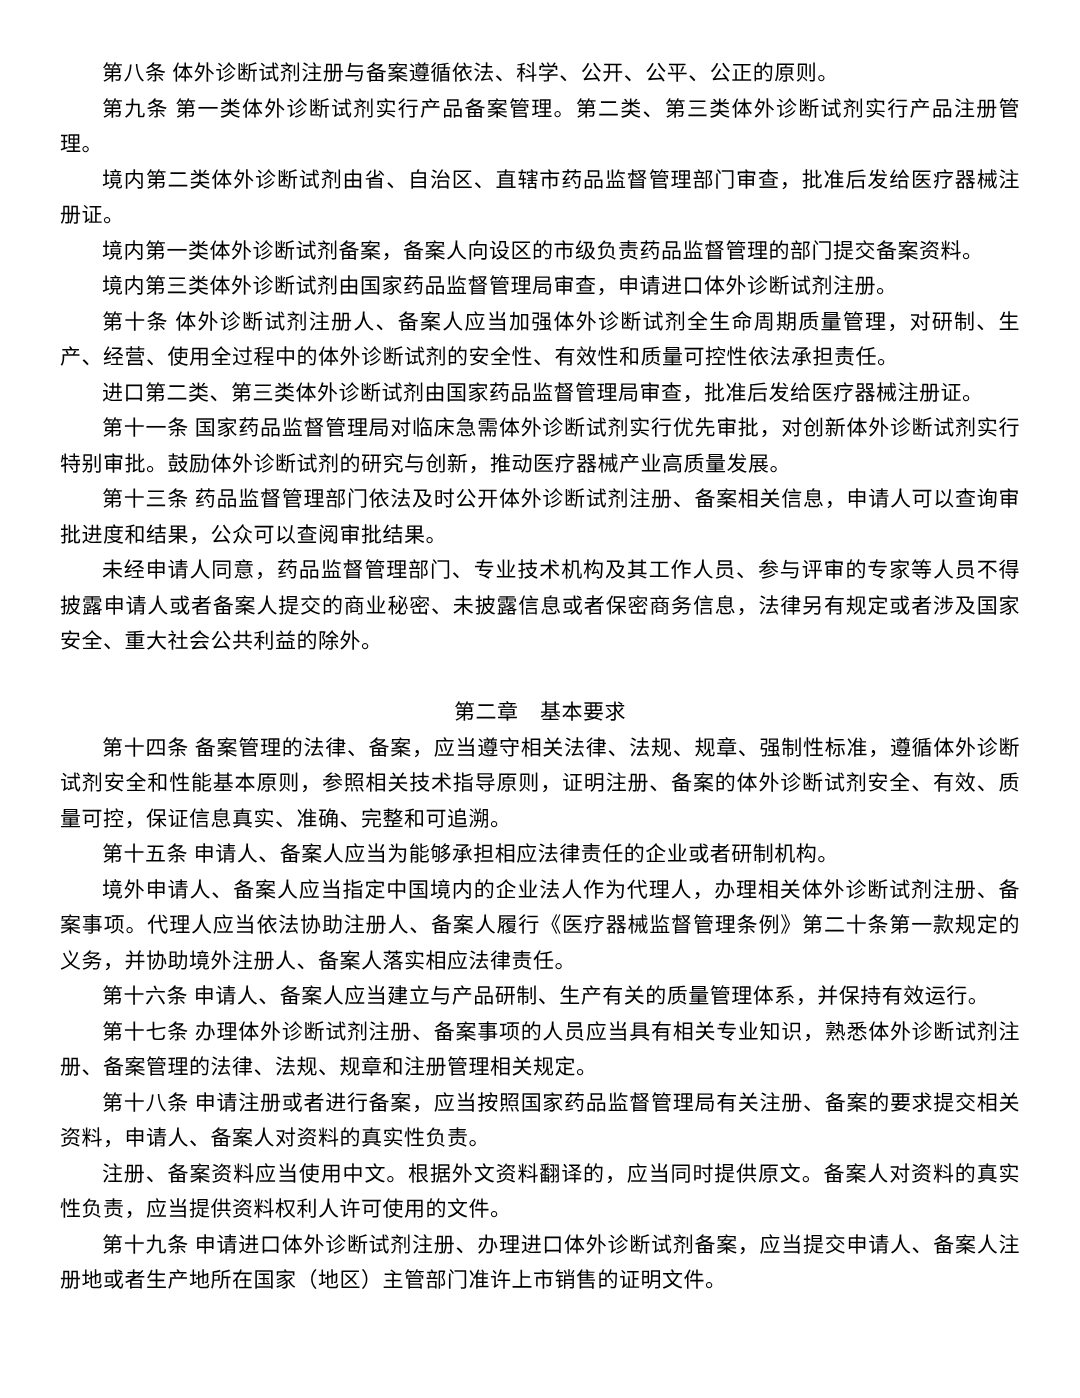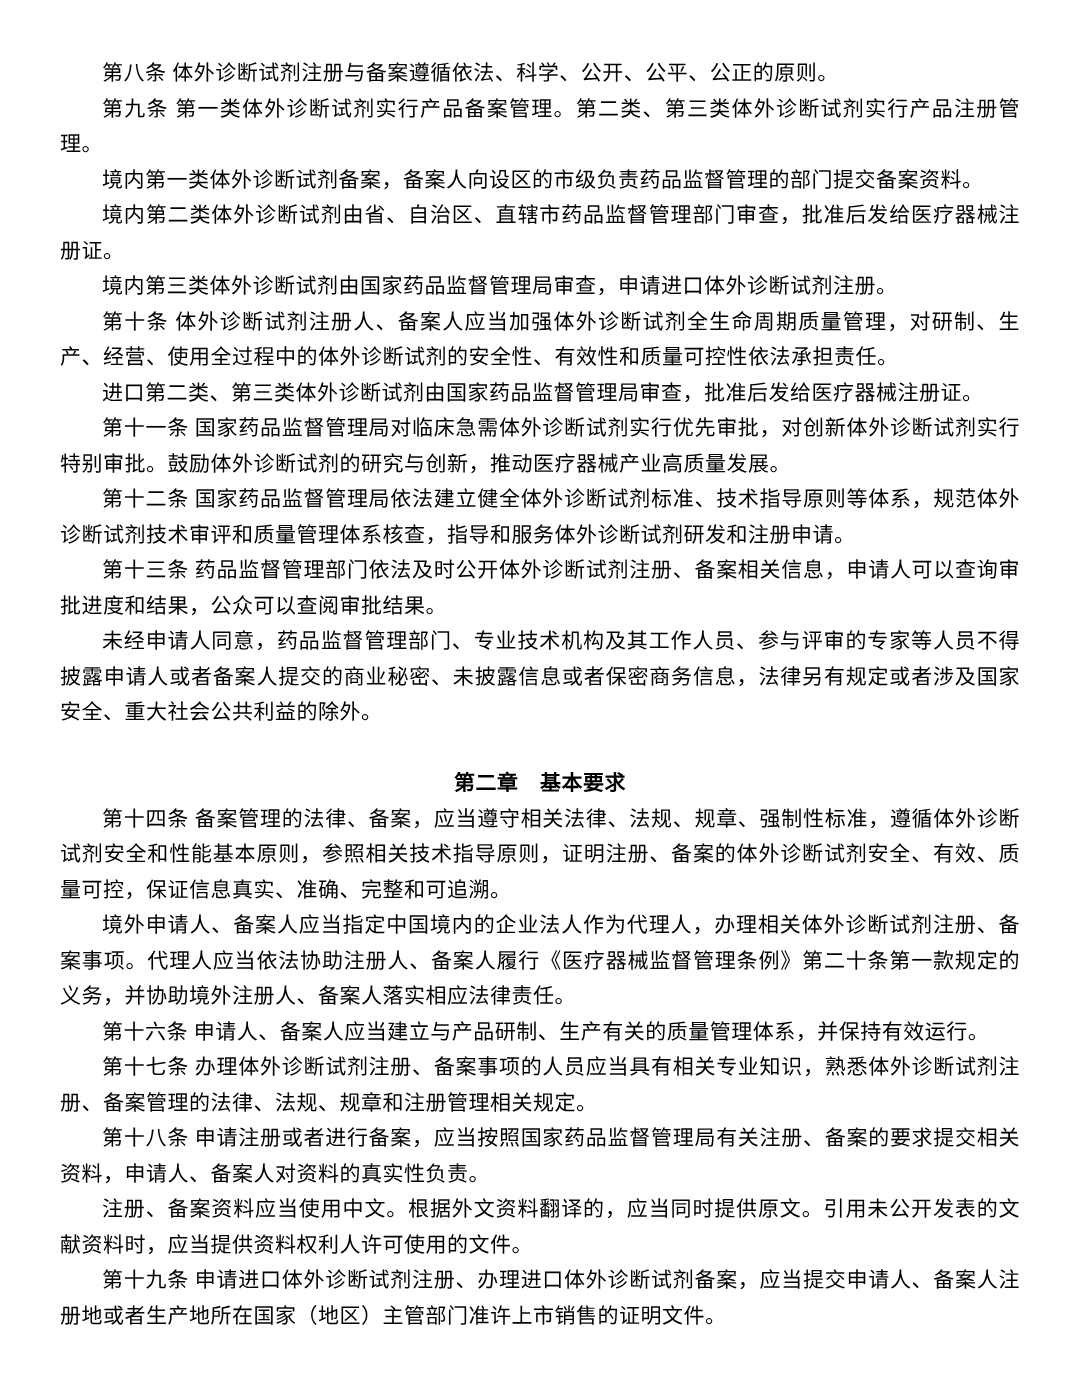--- a/index.html
+++ b/index.html
@@ -34,41 +34,40 @@
     word-break: break-all;
   }
   .chapter {
     margin: 35.5px 0 0 0;
     padding: 0;
     font-size: 21px;
     line-height: 35.5px;
     text-align: center;
     text-indent: 0;
     letter-spacing: 0.5px;
-    font-weight: bold;
   }
 </style>
 </head>
 <body>
 
 <div class="page">
   <div class="content">
       <p class="para">第八条 体外诊断试剂注册与备案遵循依法、科学、公开、公平、公正的原则。</p>
       <p class="para">第九条 第一类体外诊断试剂实行产品备案管理。第二类、第三类体外诊断试剂实行产品注册管理。</p>
+      <p class="para">境内第二类体外诊断试剂由省、自治区、直辖市药品监督管理部门审查，批准后发给医疗器械注册证。</p>
       <p class="para">境内第一类体外诊断试剂备案，备案人向设区的市级负责药品监督管理的部门提交备案资料。</p>
-      <p class="para">境内第二类体外诊断试剂由省、自治区、直辖市药品监督管理部门审查，批准后发给医疗器械注册证。</p>
       <p class="para">境内第三类体外诊断试剂由国家药品监督管理局审查，申请进口体外诊断试剂注册。</p>
       <p class="para">第十条 体外诊断试剂注册人、备案人应当加强体外诊断试剂全生命周期质量管理，对研制、生产、经营、使用全过程中的体外诊断试剂的安全性、有效性和质量可控性依法承担责任。</p>
       <p class="para">进口第二类、第三类体外诊断试剂由国家药品监督管理局审查，批准后发给医疗器械注册证。</p>
       <p class="para">第十一条 国家药品监督管理局对临床急需体外诊断试剂实行优先审批，对创新体外诊断试剂实行特别审批。鼓励体外诊断试剂的研究与创新，推动医疗器械产业高质量发展。</p>
-      <p class="para">第十二条 国家药品监督管理局依法建立健全体外诊断试剂标准、技术指导原则等体系，规范体外诊断试剂技术审评和质量管理体系核查，指导和服务体外诊断试剂研发和注册申请。</p>
       <p class="para">第十三条 药品监督管理部门依法及时公开体外诊断试剂注册、备案相关信息，申请人可以查询审批进度和结果，公众可以查阅审批结果。</p>
       <p class="para">未经申请人同意，药品监督管理部门、专业技术机构及其工作人员、参与评审的专家等人员不得披露申请人或者备案人提交的商业秘密、未披露信息或者保密商务信息，法律另有规定或者涉及国家安全、重大社会公共利益的除外。</p>
       <p class="chapter">第二章　基本要求</p>
       <p class="para">第十四条 备案管理的法律、备案，应当遵守相关法律、法规、规章、强制性标准，遵循体外诊断试剂安全和性能基本原则，参照相关技术指导原则，证明注册、备案的体外诊断试剂安全、有效、质量可控，保证信息真实、准确、完整和可追溯。</p>
+      <p class="para">第十五条 申请人、备案人应当为能够承担相应法律责任的企业或者研制机构。</p>
       <p class="para">境外申请人、备案人应当指定中国境内的企业法人作为代理人，办理相关体外诊断试剂注册、备案事项。代理人应当依法协助注册人、备案人履行《医疗器械监督管理条例》第二十条第一款规定的义务，并协助境外注册人、备案人落实相应法律责任。</p>
       <p class="para">第十六条 申请人、备案人应当建立与产品研制、生产有关的质量管理体系，并保持有效运行。</p>
       <p class="para">第十七条 办理体外诊断试剂注册、备案事项的人员应当具有相关专业知识，熟悉体外诊断试剂注册、备案管理的法律、法规、规章和注册管理相关规定。</p>
       <p class="para">第十八条 申请注册或者进行备案，应当按照国家药品监督管理局有关注册、备案的要求提交相关资料，申请人、备案人对资料的真实性负责。</p>
-      <p class="para">注册、备案资料应当使用中文。根据外文资料翻译的，应当同时提供原文。引用未公开发表的文献资料时，应当提供资料权利人许可使用的文件。</p>
+      <p class="para">注册、备案资料应当使用中文。根据外文资料翻译的，应当同时提供原文。备案人对资料的真实性负责，应当提供资料权利人许可使用的文件。</p>
       <p class="para">第十九条 申请进口体外诊断试剂注册、办理进口体外诊断试剂备案，应当提交申请人、备案人注册地或者生产地所在国家（地区）主管部门准许上市销售的证明文件。</p>
     </div>
 </div>
 
 </body></html>

